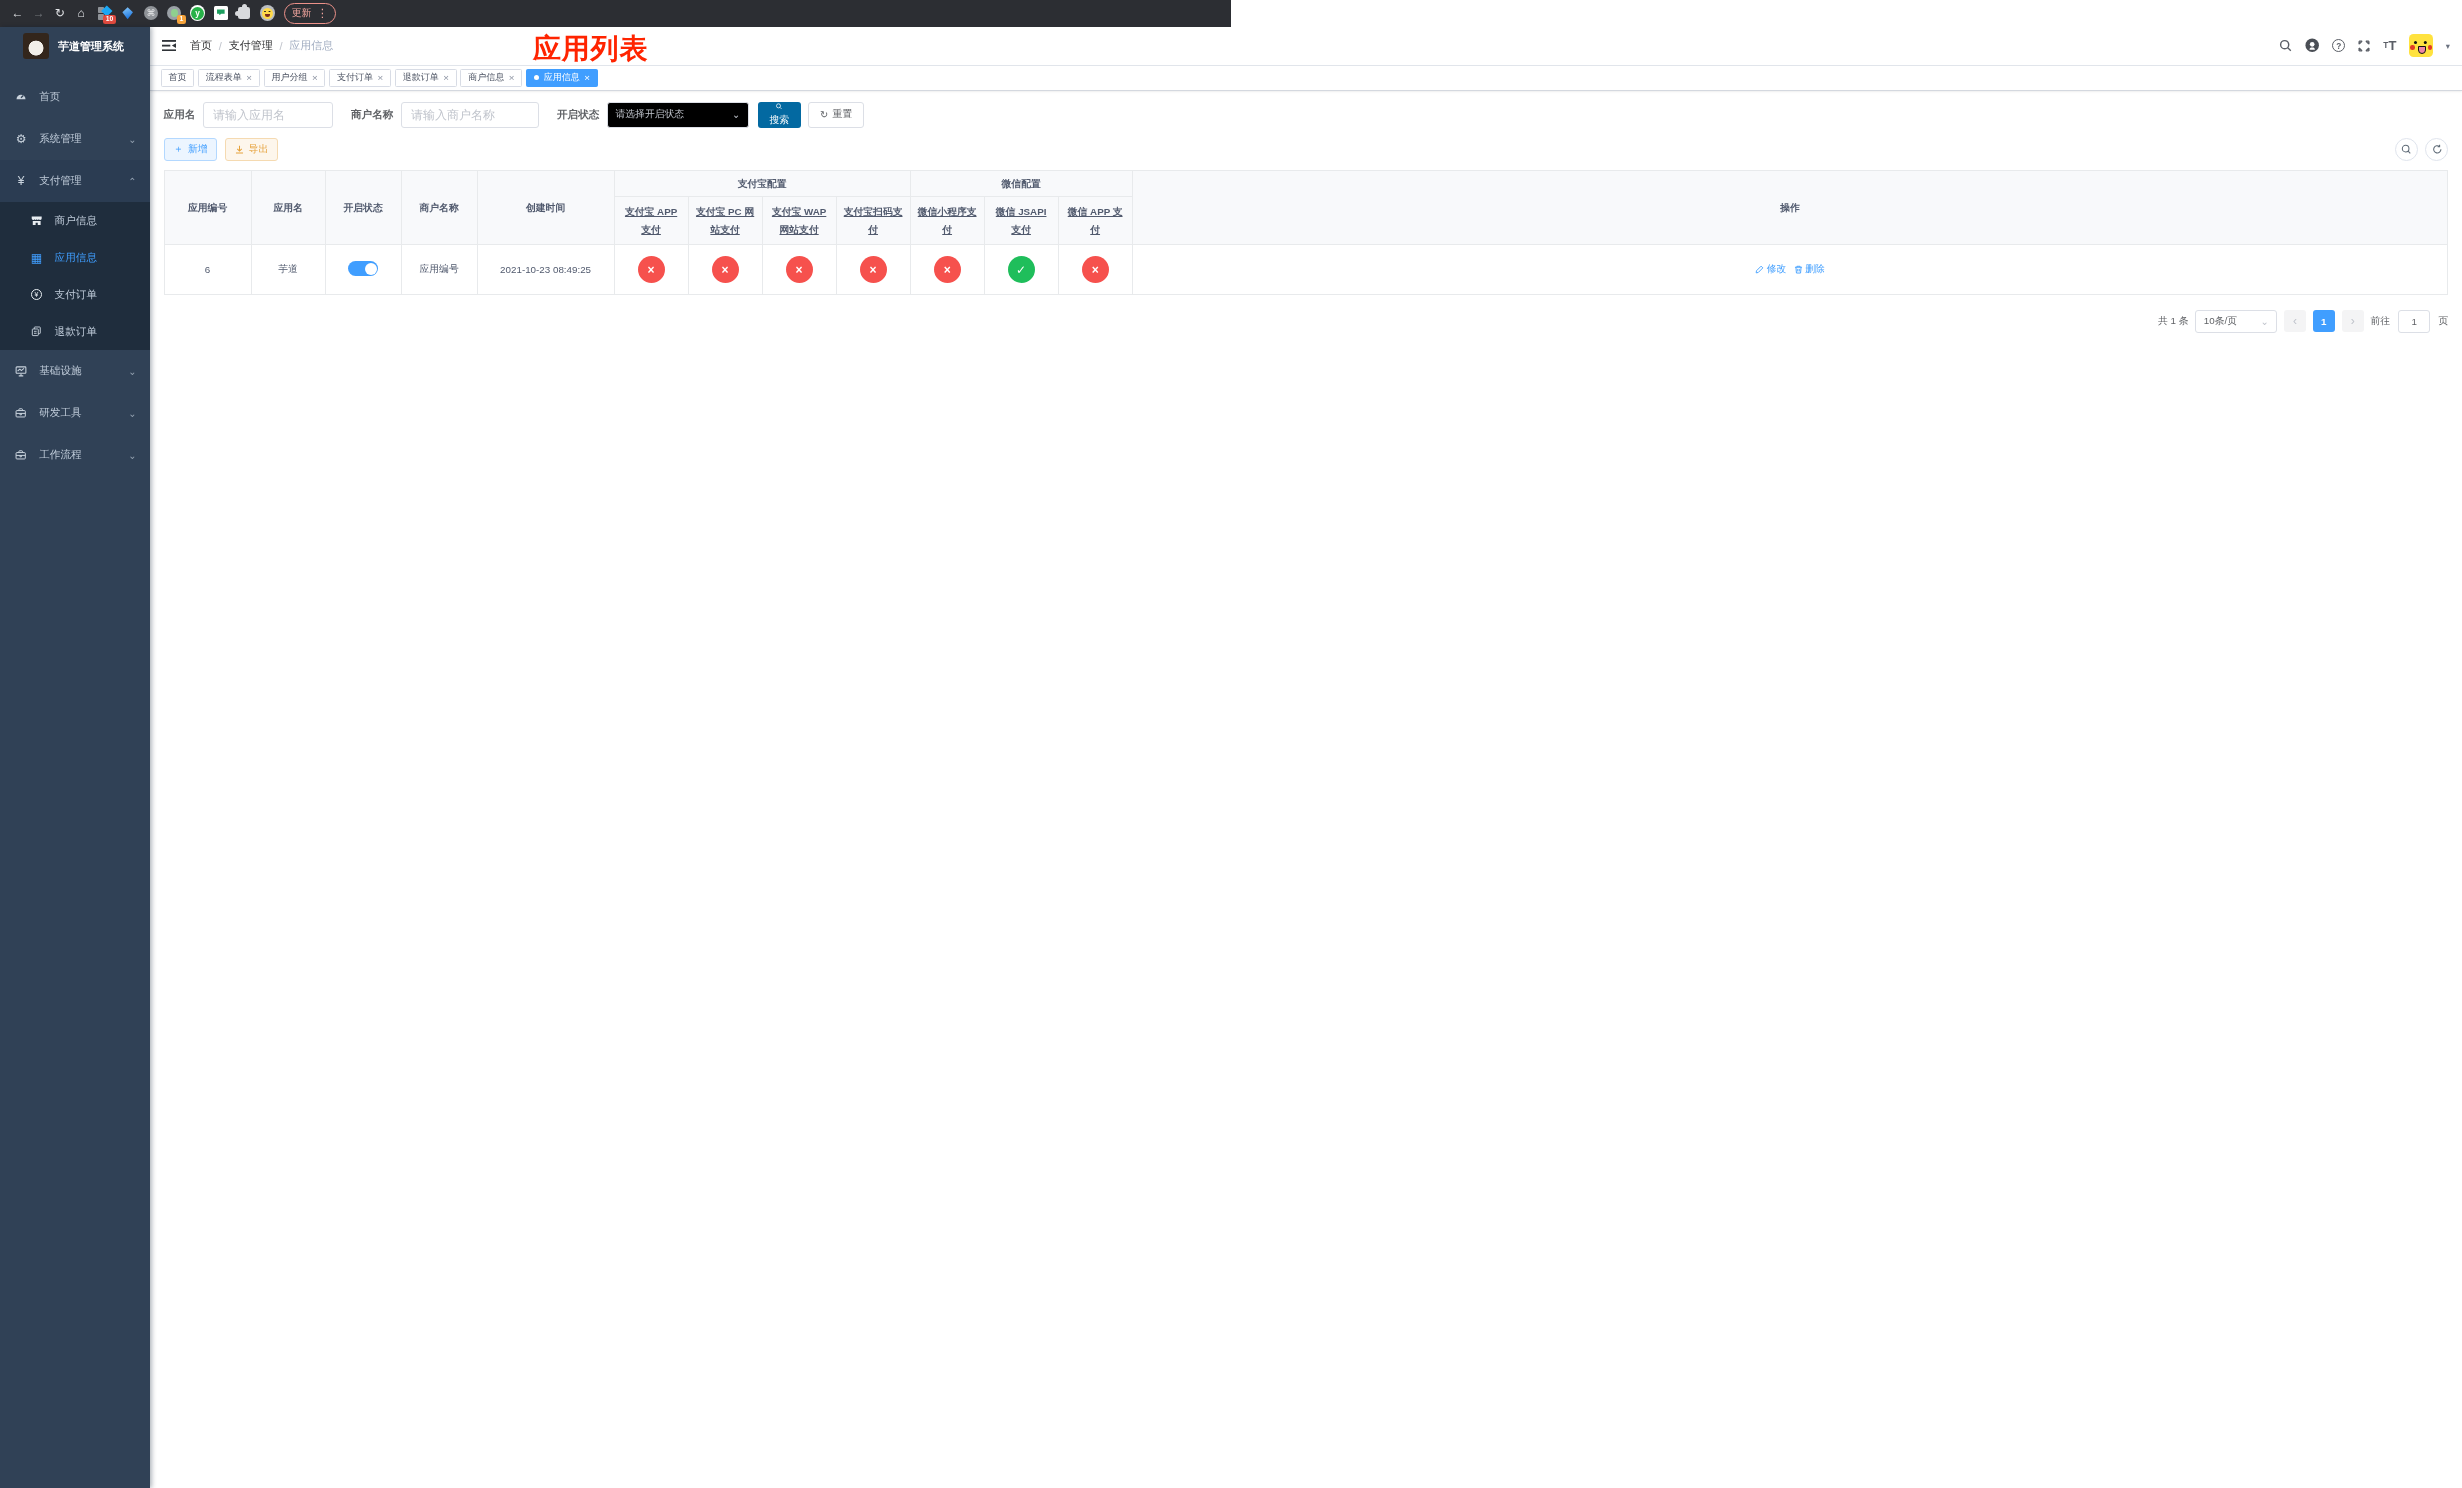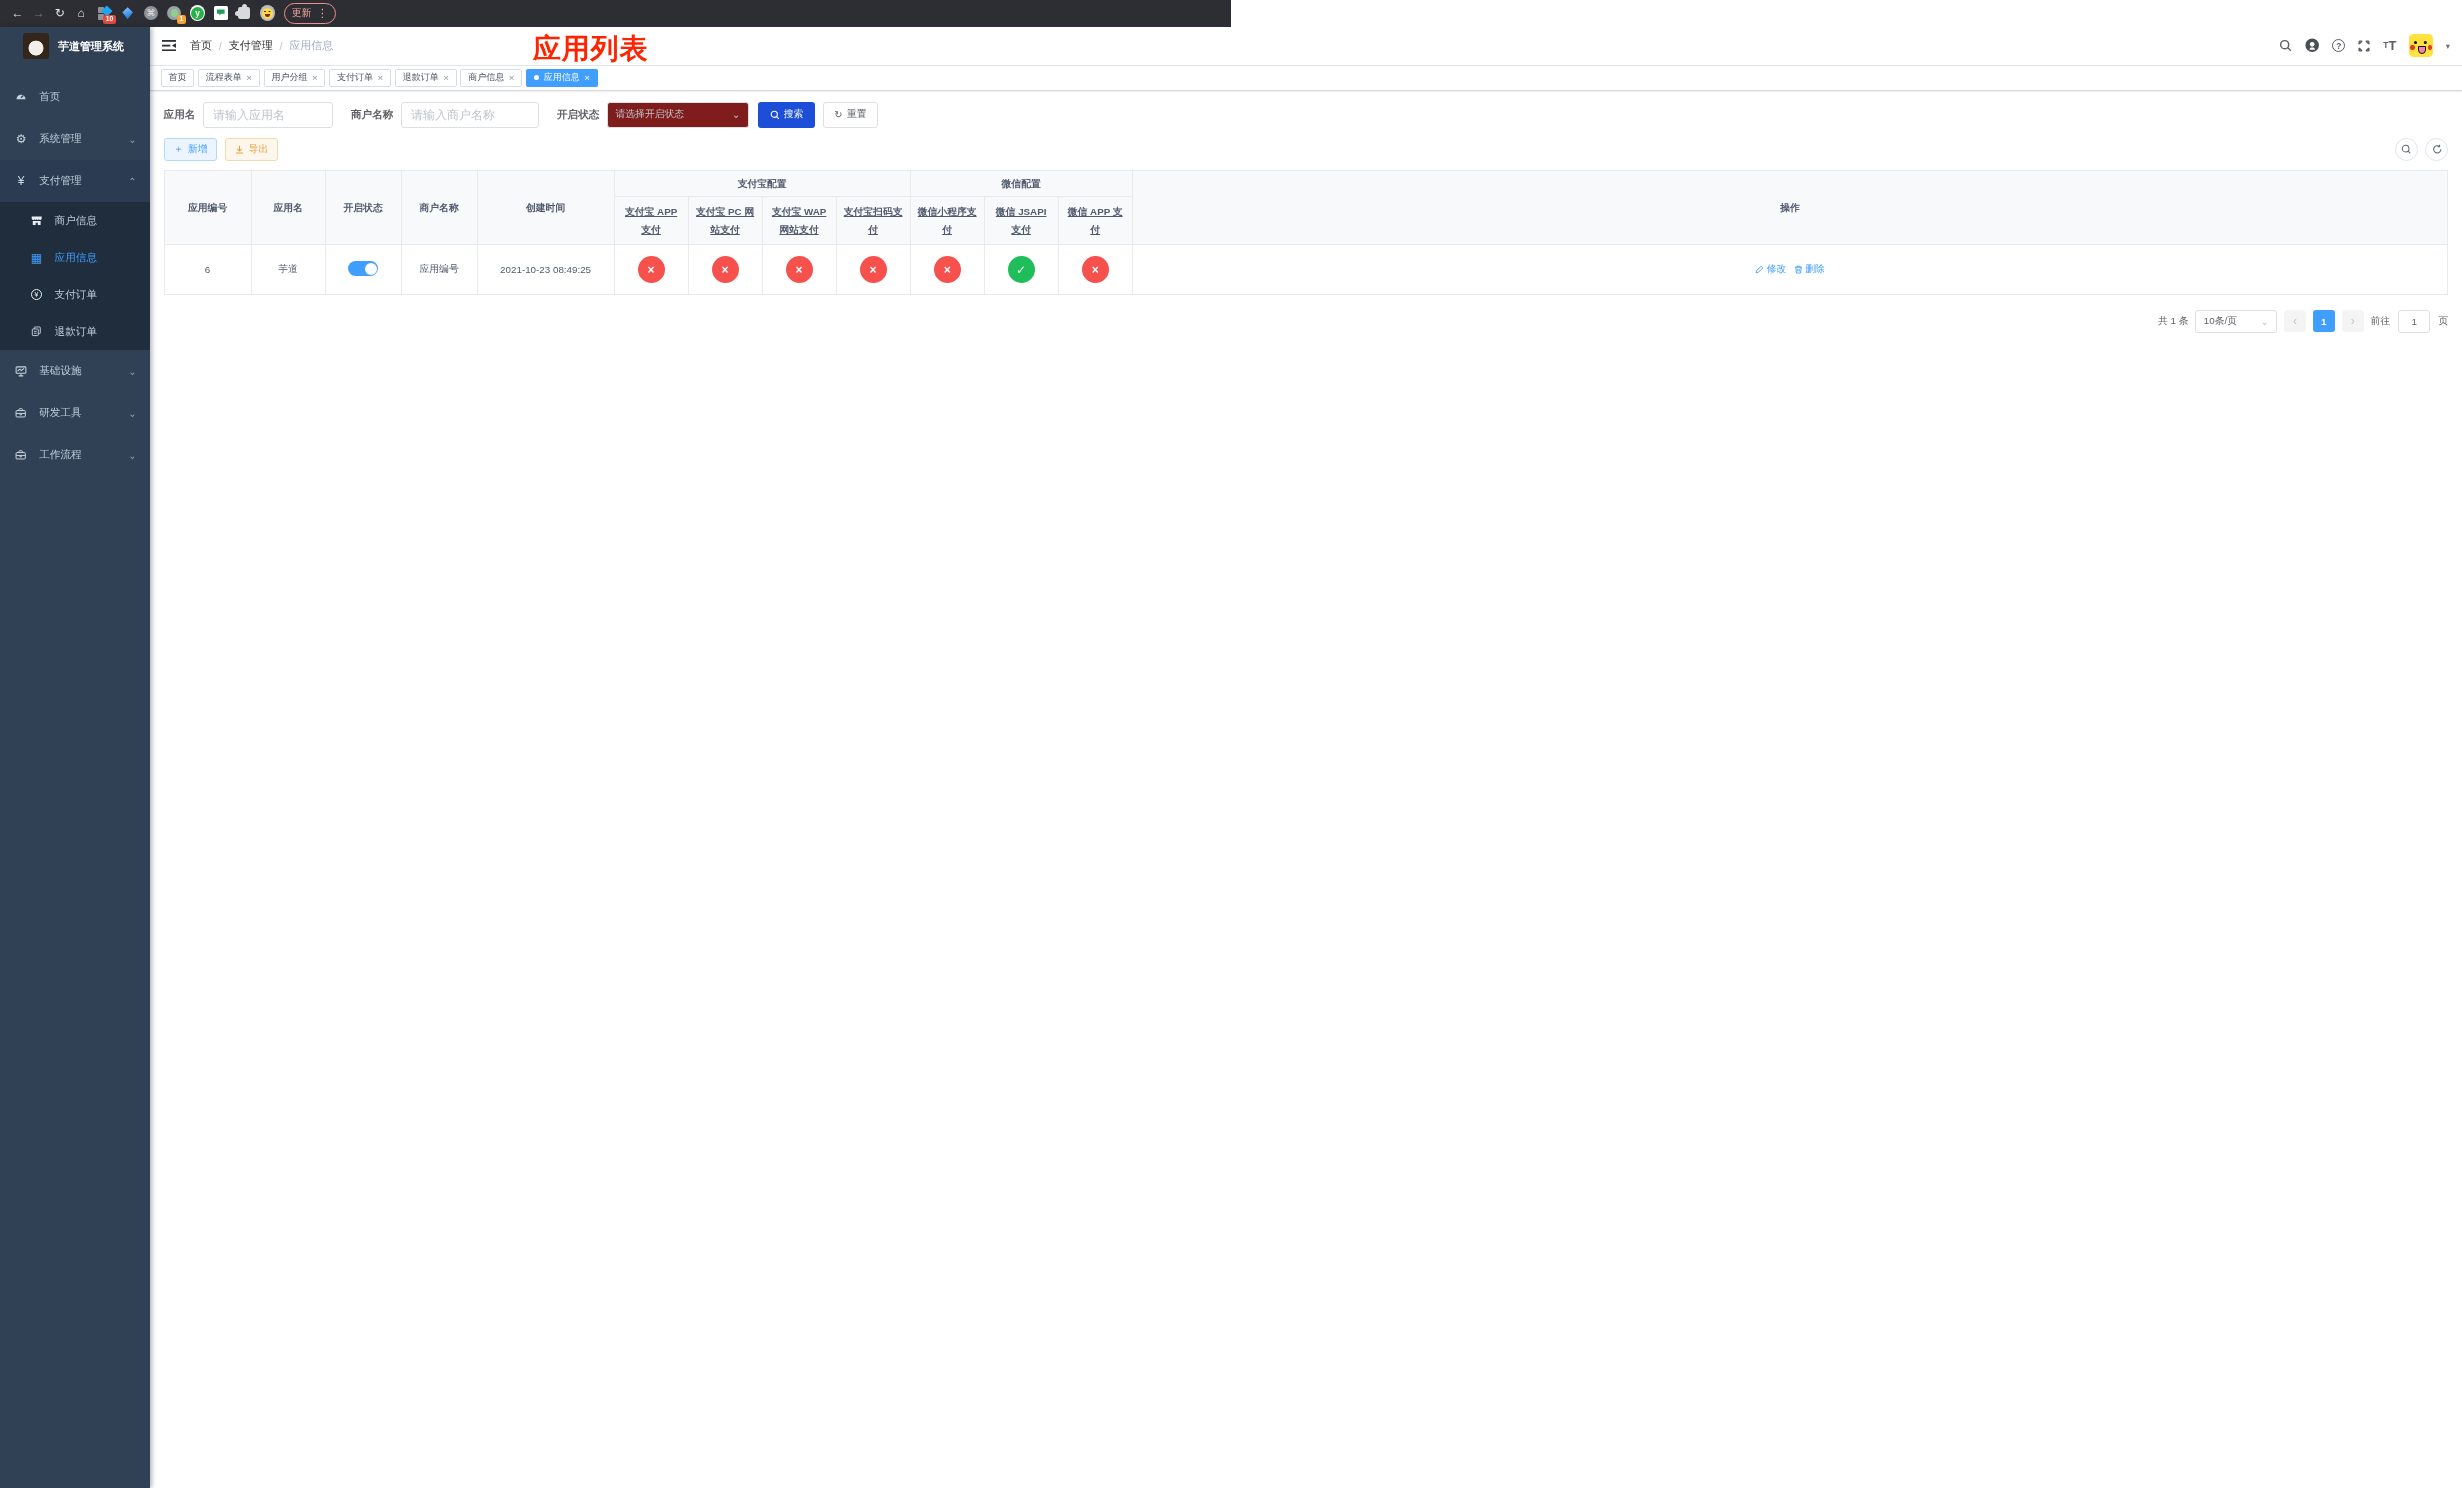--- a/index.html
+++ b/index.html
@@ -105,26 +105,26 @@
   .tag.active .dot { width:5.3px; height:5.3px; border-radius:50%; background:#fff; }
   .tag.active .close { color:#fff; }
 
   .content { flex:1; padding:11.4px 13.6px 0; position:relative;border-radius:16px; }
   .filters { display:flex; align-items:center; font-size:10.6px; color:#606266; }
   .flabel { font-weight:bold; margin-right:7.6px; white-space:nowrap; }
   .fitem { display:flex; align-items:center; margin-right:18px; }
   .inp { height:26px; border:0.8px solid #dcdfe6; border-radius:3px; padding:0 9px; font-size:12px;
     color:#606266; background:#fff; outline:none; }
   .inp::placeholder { color:#c0c4cc; }
-  .sel { width:142px; height:26px; border:0.8px solid #dcdfe6; border-radius:3px; background:#7f1d1d;
+  .sel { width:142px; height:26px; border:0.8px solid #dcdfe6; border-radius:3px; background:#000000;
     display:flex; align-items:center; justify-content:space-between; padding:0 7.6px; font-size:9.8px; color:#c0c4cc; cursor:pointer; }
   .sel .chev { color:#c0c4cc; font-size:9.8px; }
   .btn { height:26px; border-radius:3px; display:inline-flex; align-items:center; gap:4.5px;
     font-size:9.8px; padding:0 10.6px; cursor:pointer; border:0.8px solid transparent; }
-  .btn-search { background:#1d4ed8; color:#fff; }
+  .btn-search { background:#0369a1; color:#fff;flex-direction:column; }
   .btn-reset { background:#fff; color:#606266; border-color:#dcdfe6; margin-left:7.6px; }
   .actions { display:flex; align-items:center; margin-top:9.8px; }
   .btn-sm { height:23px; padding:0 9px; font-size:9.8px; }
   .btn-add { background:#ecf5ff; border-color:#b3d8ff; color:#409eff; }
   .btn-export { background:#fdf6ec; border-color:#f5dab1; color:#e6a23c; margin-left:7.6px; }
   .circle-btns { margin-left:auto; display:flex; gap:7.6px; }
   .cbtn { width:23px; height:23px; border:0.8px solid #dfe4ed; border-radius:50%; background:#fff;
     display:flex; align-items:center; justify-content:center; color:#5f6b77; cursor:pointer; }
 
   

